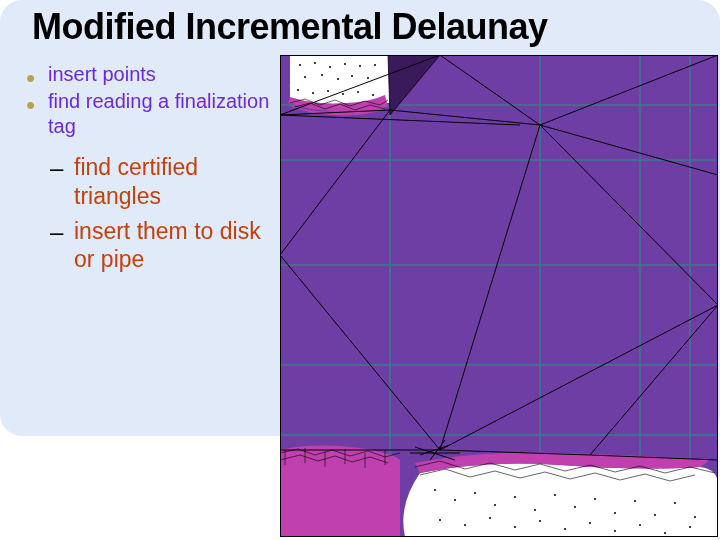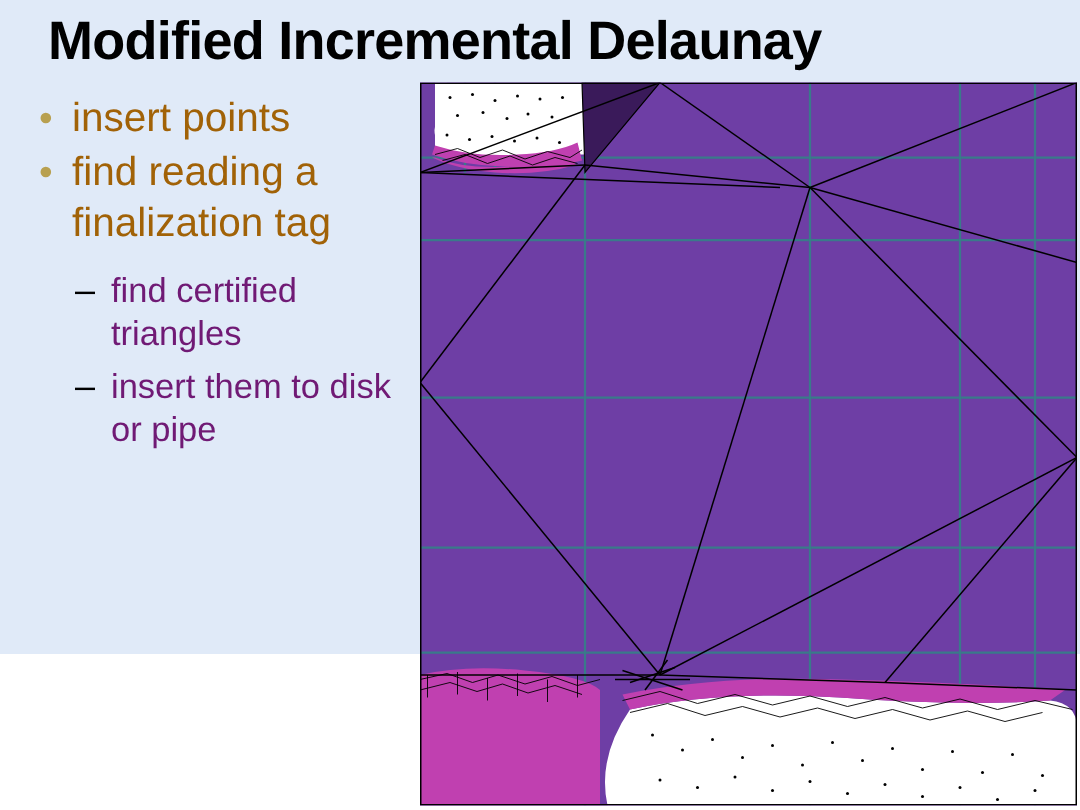--- a/index.html
+++ b/index.html
@@ -1,53 +1,54 @@
 <!DOCTYPE html>
 <html><head>
 <meta charset="utf-8">
 <style>
   * { margin: 0; padding: 0; box-sizing: border-box; }
   html, body { width: 720px; height: 540px; overflow: hidden; font-family: Arial, Helvetica, sans-serif; }
   .slide {
     width: 720px; height: 436px;
     background: #e0eaf8;
     position: relative;
+    border-radius: 22px;
   }
   .title {
     position: absolute;
     top: 6px; left: 32px;
     font-size: 36px;
     font-weight: bold;
     color: #000;
     letter-spacing: -0.5px;
   }
   .content {
     position: absolute;
     top: 62px; left: 20px;
     width: 250px;
   }
   .l1 {
-    font-size: 27px;
-    color: #a16207;
+    font-size: 20px;
+    color: #6d28d9;
     margin-bottom: 2px;
     padding-left: 28px;
     position: relative;
     line-height: 1.25;
   }
   .l1::before {
     content: "•";
     position: absolute;
     left: 6px; top: 0;
     color: #b8a050;
     font-size: 26px;
   }
   .l2-group { margin-top: 14px; }
   .l2 {
     font-size: 23px;
-    color: #701a75;
+    color: #c2410c;
     padding-left: 54px;
     position: relative;
     line-height: 1.25;
     margin-bottom: 6px;
   }
   .l2::before {
     content: "–";
     position: absolute;
     left: 30px; top: 0;
     color: #000;

